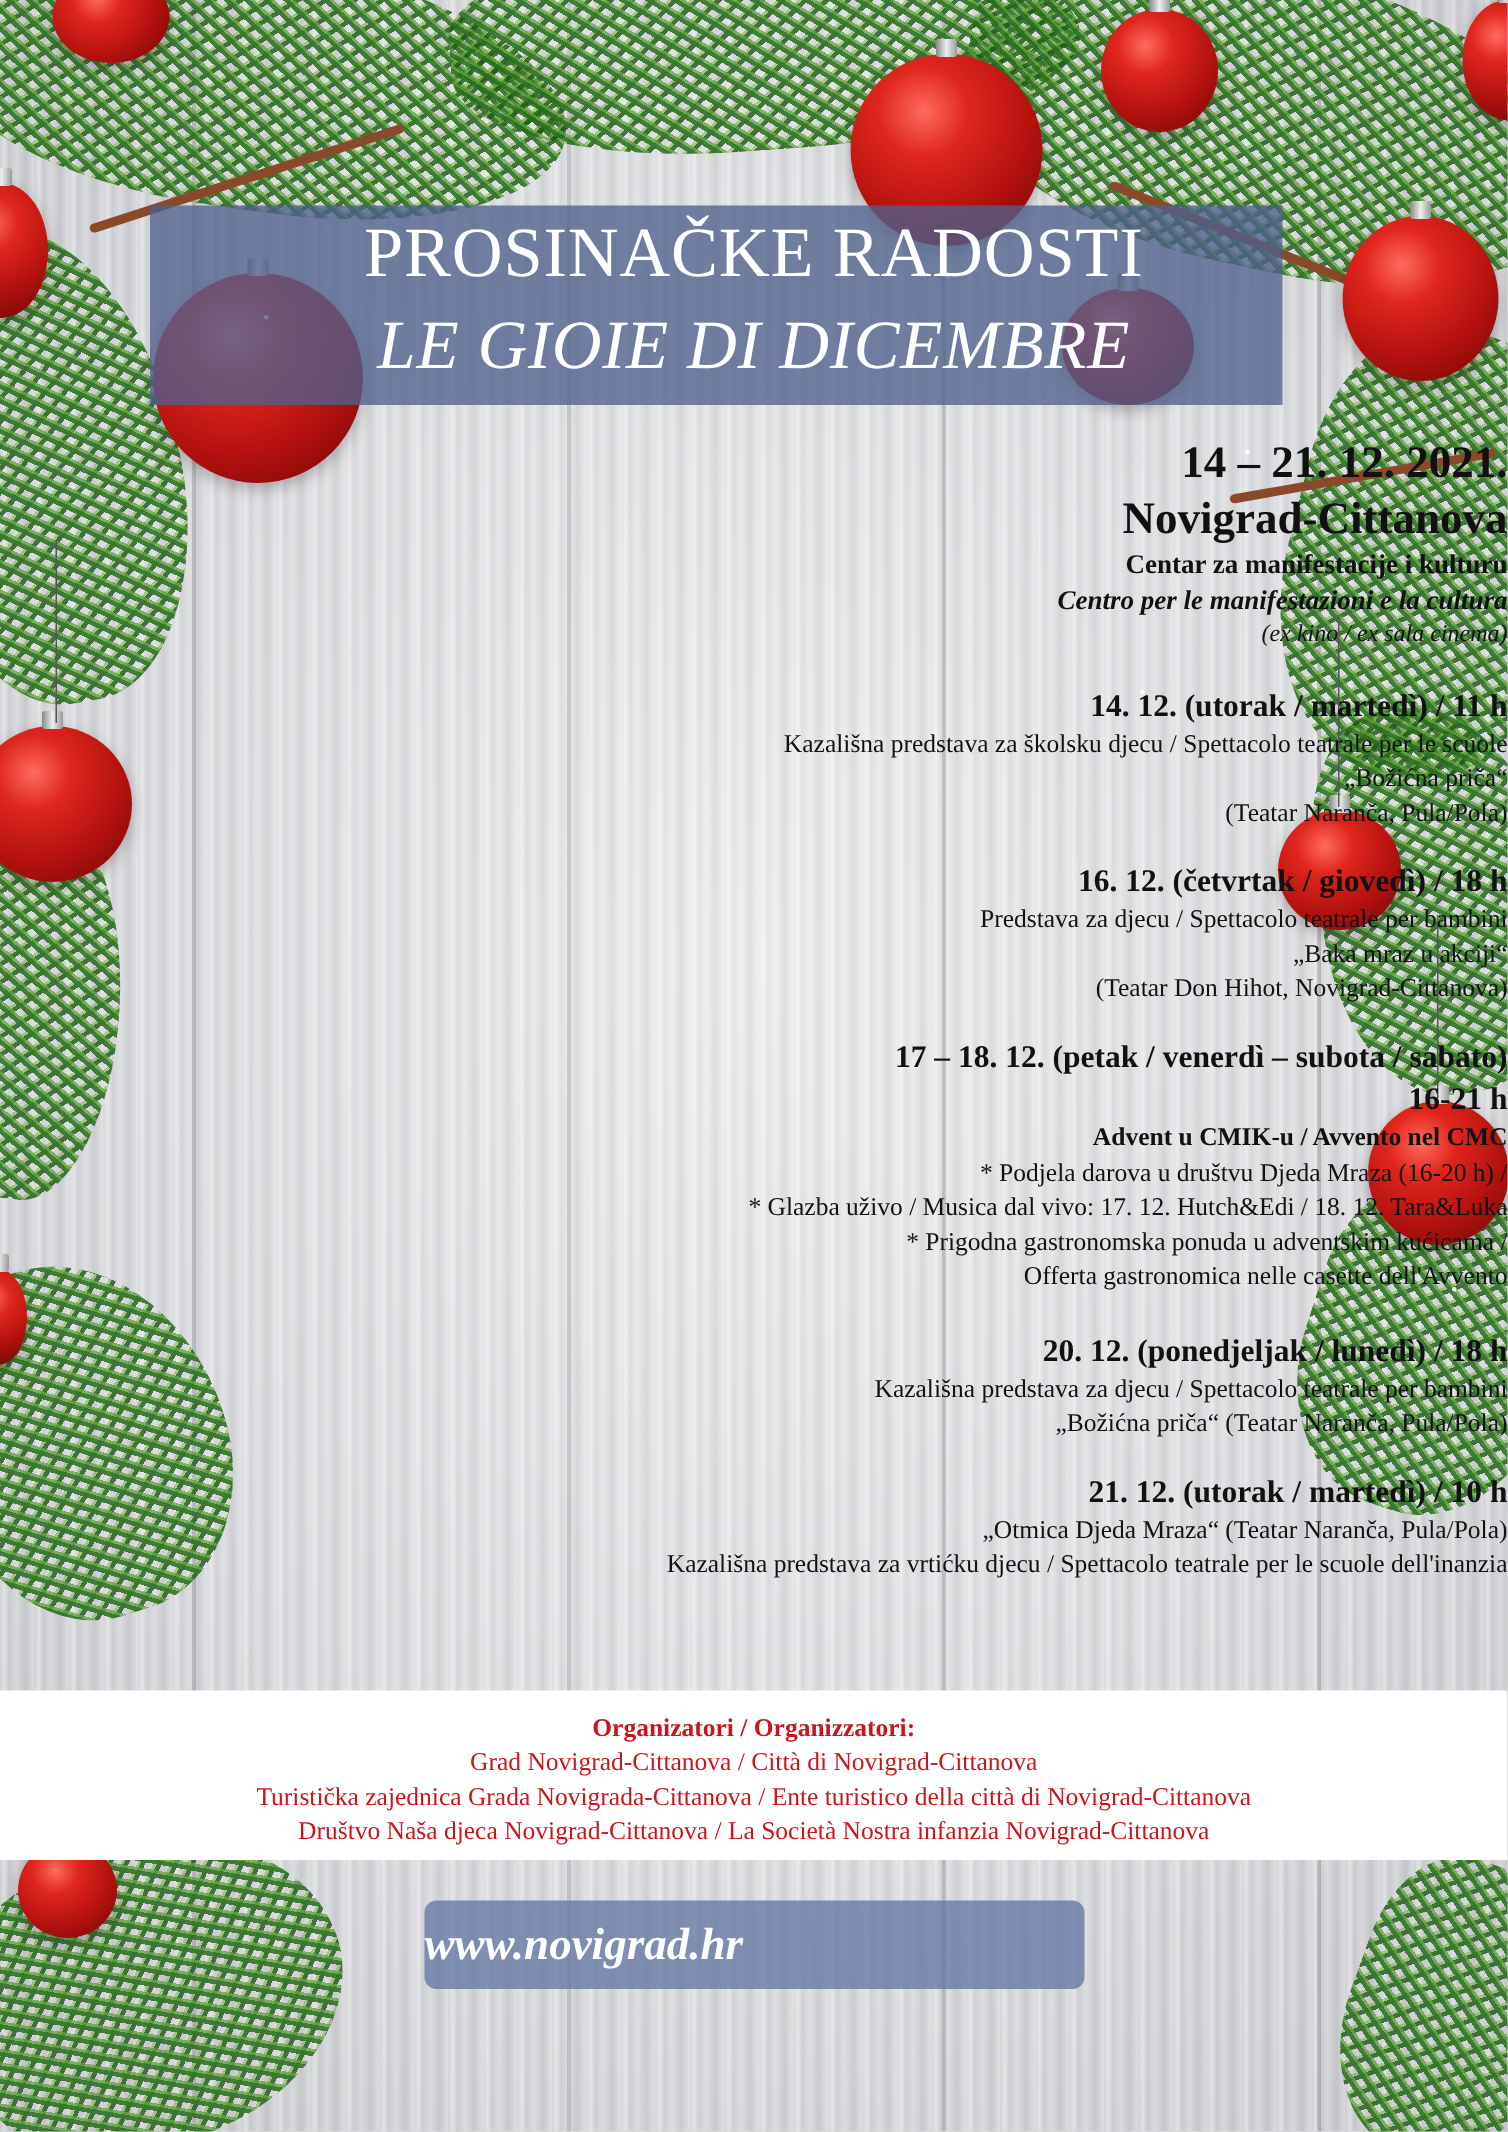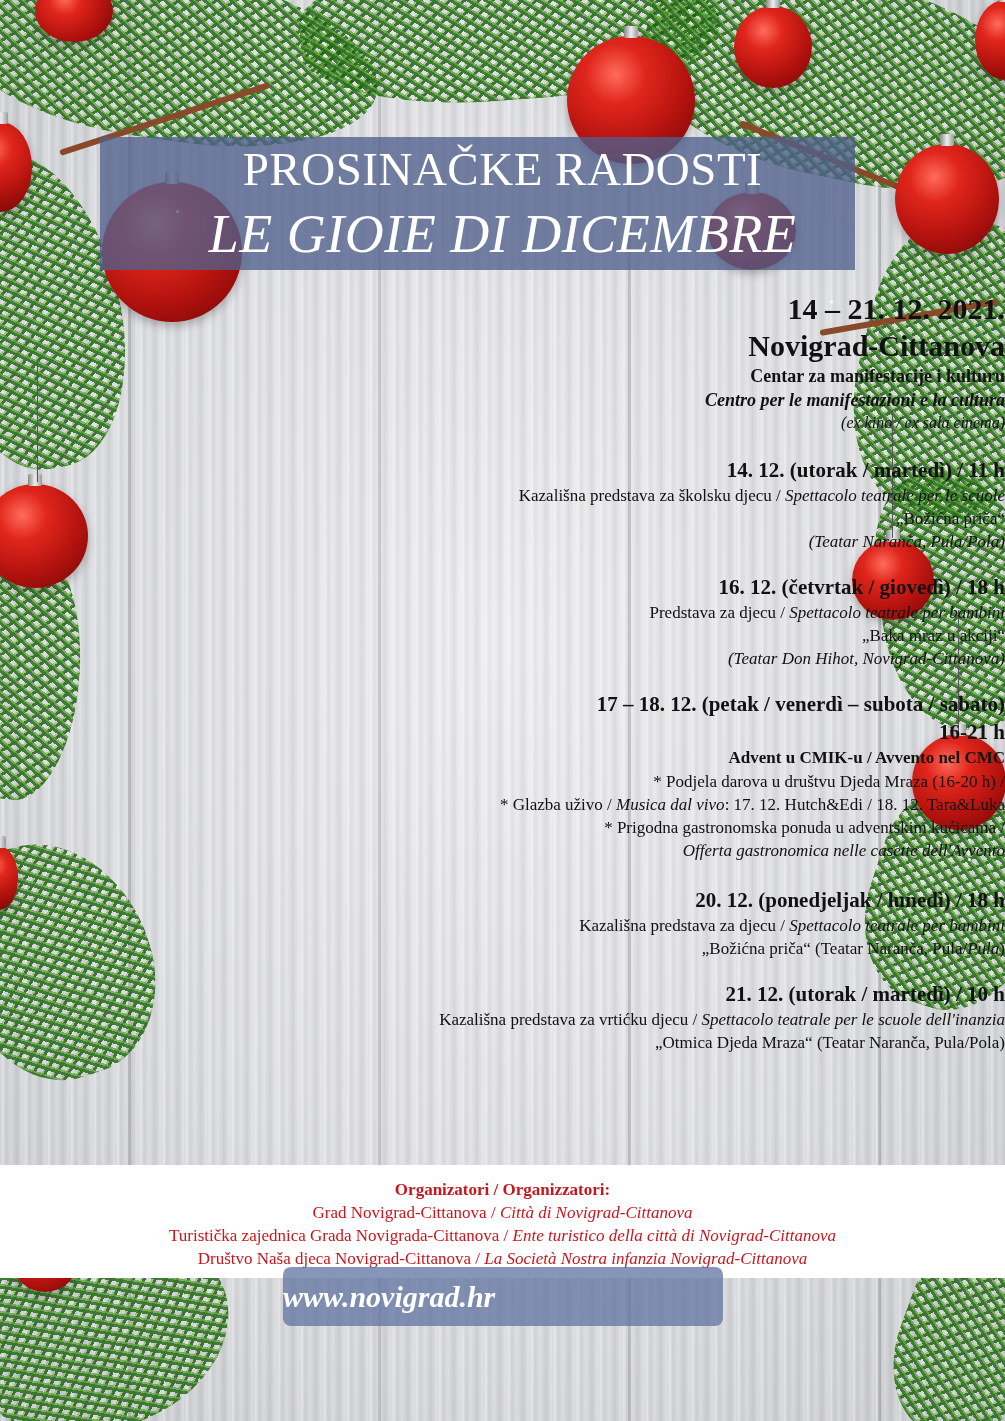--- a/index.html
+++ b/index.html
@@ -38,40 +38,40 @@
   .title-box {
     position: absolute; left: 100px; top: 137px; width: 755px; height: 133px;
     background: rgba(80, 96, 140, 0.78);
   }
   .title-1, .title-2 {
     position: absolute; left: 0; right: 0; text-align: center; color: #fff; margin: 0;
     font-family: "Liberation Serif", "DejaVu Serif", serif; font-weight: normal;
     letter-spacing: 0.5px;
   }
   .title-1 { top: 142px; font-size: 47px; }
-  .title-2 { top: 203px; font-size: 54px; font-style: italic; }
+  .title-2 { top: 203px; font-size: 46px; font-style: italic; }
 
   .content {
     position: absolute; left: 0; right: 0; top: 290px; text-align: right; color: #111;
     font-family: "Liberation Serif", "DejaVu Serif", serif;
   }
   .hdr-date { font-size: 30px; font-weight: bold; line-height: 38px; }
   .hdr-place { font-size: 30px; font-weight: bold; line-height: 36px; }
   .hdr-venue { font-size: 18px; font-weight: bold; line-height: 24px; }
   .hdr-venue-it { font-size: 18px; font-weight: bold; font-style: italic; line-height: 24px; }
   .hdr-note { font-size: 16px; font-style: italic; line-height: 22px; }
 
   .event { margin-top: 20px; }
   .ev-title { font-size: 21px; font-weight: bold; line-height: 28px; }
   .ev-line { font-size: 17px; line-height: 23px; }
-  .it { font-style: italic; }
+  .it { }
   .ev-sub { font-size: 17px; font-weight: bold; line-height: 24px; }
 
   .org-band {
-    position: absolute; left: 0; right: 0; top: 1165px; height: 113px; background: #ffffff;
+    position: absolute; left: 0; right: 0; top: 1127px; height: 113px; background: #ffffff;
     text-align: center; color: #c8161d;
     font-family: "Liberation Serif", "DejaVu Serif", serif;
   }
   .org-head { font-size: 17px; font-weight: bold; margin-top: 13px; line-height: 23px; }
   .org-line { font-size: 17px; line-height: 23px; }
 
   .url-box {
     position: absolute; left: 283px; top: 1267px; width: 440px; height: 59px; border-radius: 8px;
     background: rgba(95, 115, 160, 0.75);
     color: #fff; text-align: left; line-height: 59px;
@@ -164,30 +164,30 @@
     <div class="ev-line">* Prigodna gastronomska ponuda u adventskim kućicama /</div>
     <div class="ev-line it">Offerta gastronomica nelle casette dell'Avvento</div>
   </div>
 
   <div class="event" style="margin-top:24px;">
     <div class="ev-title">20. 12. (ponedjeljak / lunedì) / 18 h</div>
     <div class="ev-line">
       <span>Kazališna predstava za djecu / </span><span class="it">Spettacolo teatrale per bambini</span>
     </div>
     <div class="ev-line">
-      <span>„Božićna priča“ (Teatar Naranča, Pula/</span><span class="it">Pula</span><span>)</span>
+      <span>„Božićna priča“ (Teatar Naranča, Pula/</span><span class="it">Pola</span><span>)</span>
     </div>
   </div>
 
   <div class="event">
     <div class="ev-title">21. 12. (utorak / martedì) / 10 h</div>
+    <div class="ev-line">„Otmica Djeda Mraza“ (Teatar Naranča, Pula/Pola)</div>
     <div class="ev-line">
       <span>Kazališna predstava za vrtićku djecu / </span><span class="it">Spettacolo teatrale per le scuole dell'inanzia</span>
     </div>
-    <div class="ev-line">„Otmica Djeda Mraza“ (Teatar Naranča, Pula/Pola)</div>
   </div>
 </div>
 
 <div class="org-band">
   <div class="org-head">Organizatori / Organizzatori:</div>
   <div class="org-line">
     <span>Grad Novigrad-Cittanova / </span><span class="it">Città di Novigrad-Cittanova</span>
   </div>
   <div class="org-line">
     <span>Turistička zajednica Grada Novigrada-Cittanova / </span><span class="it">Ente turistico della città di Novigrad-Cittanova</span>

